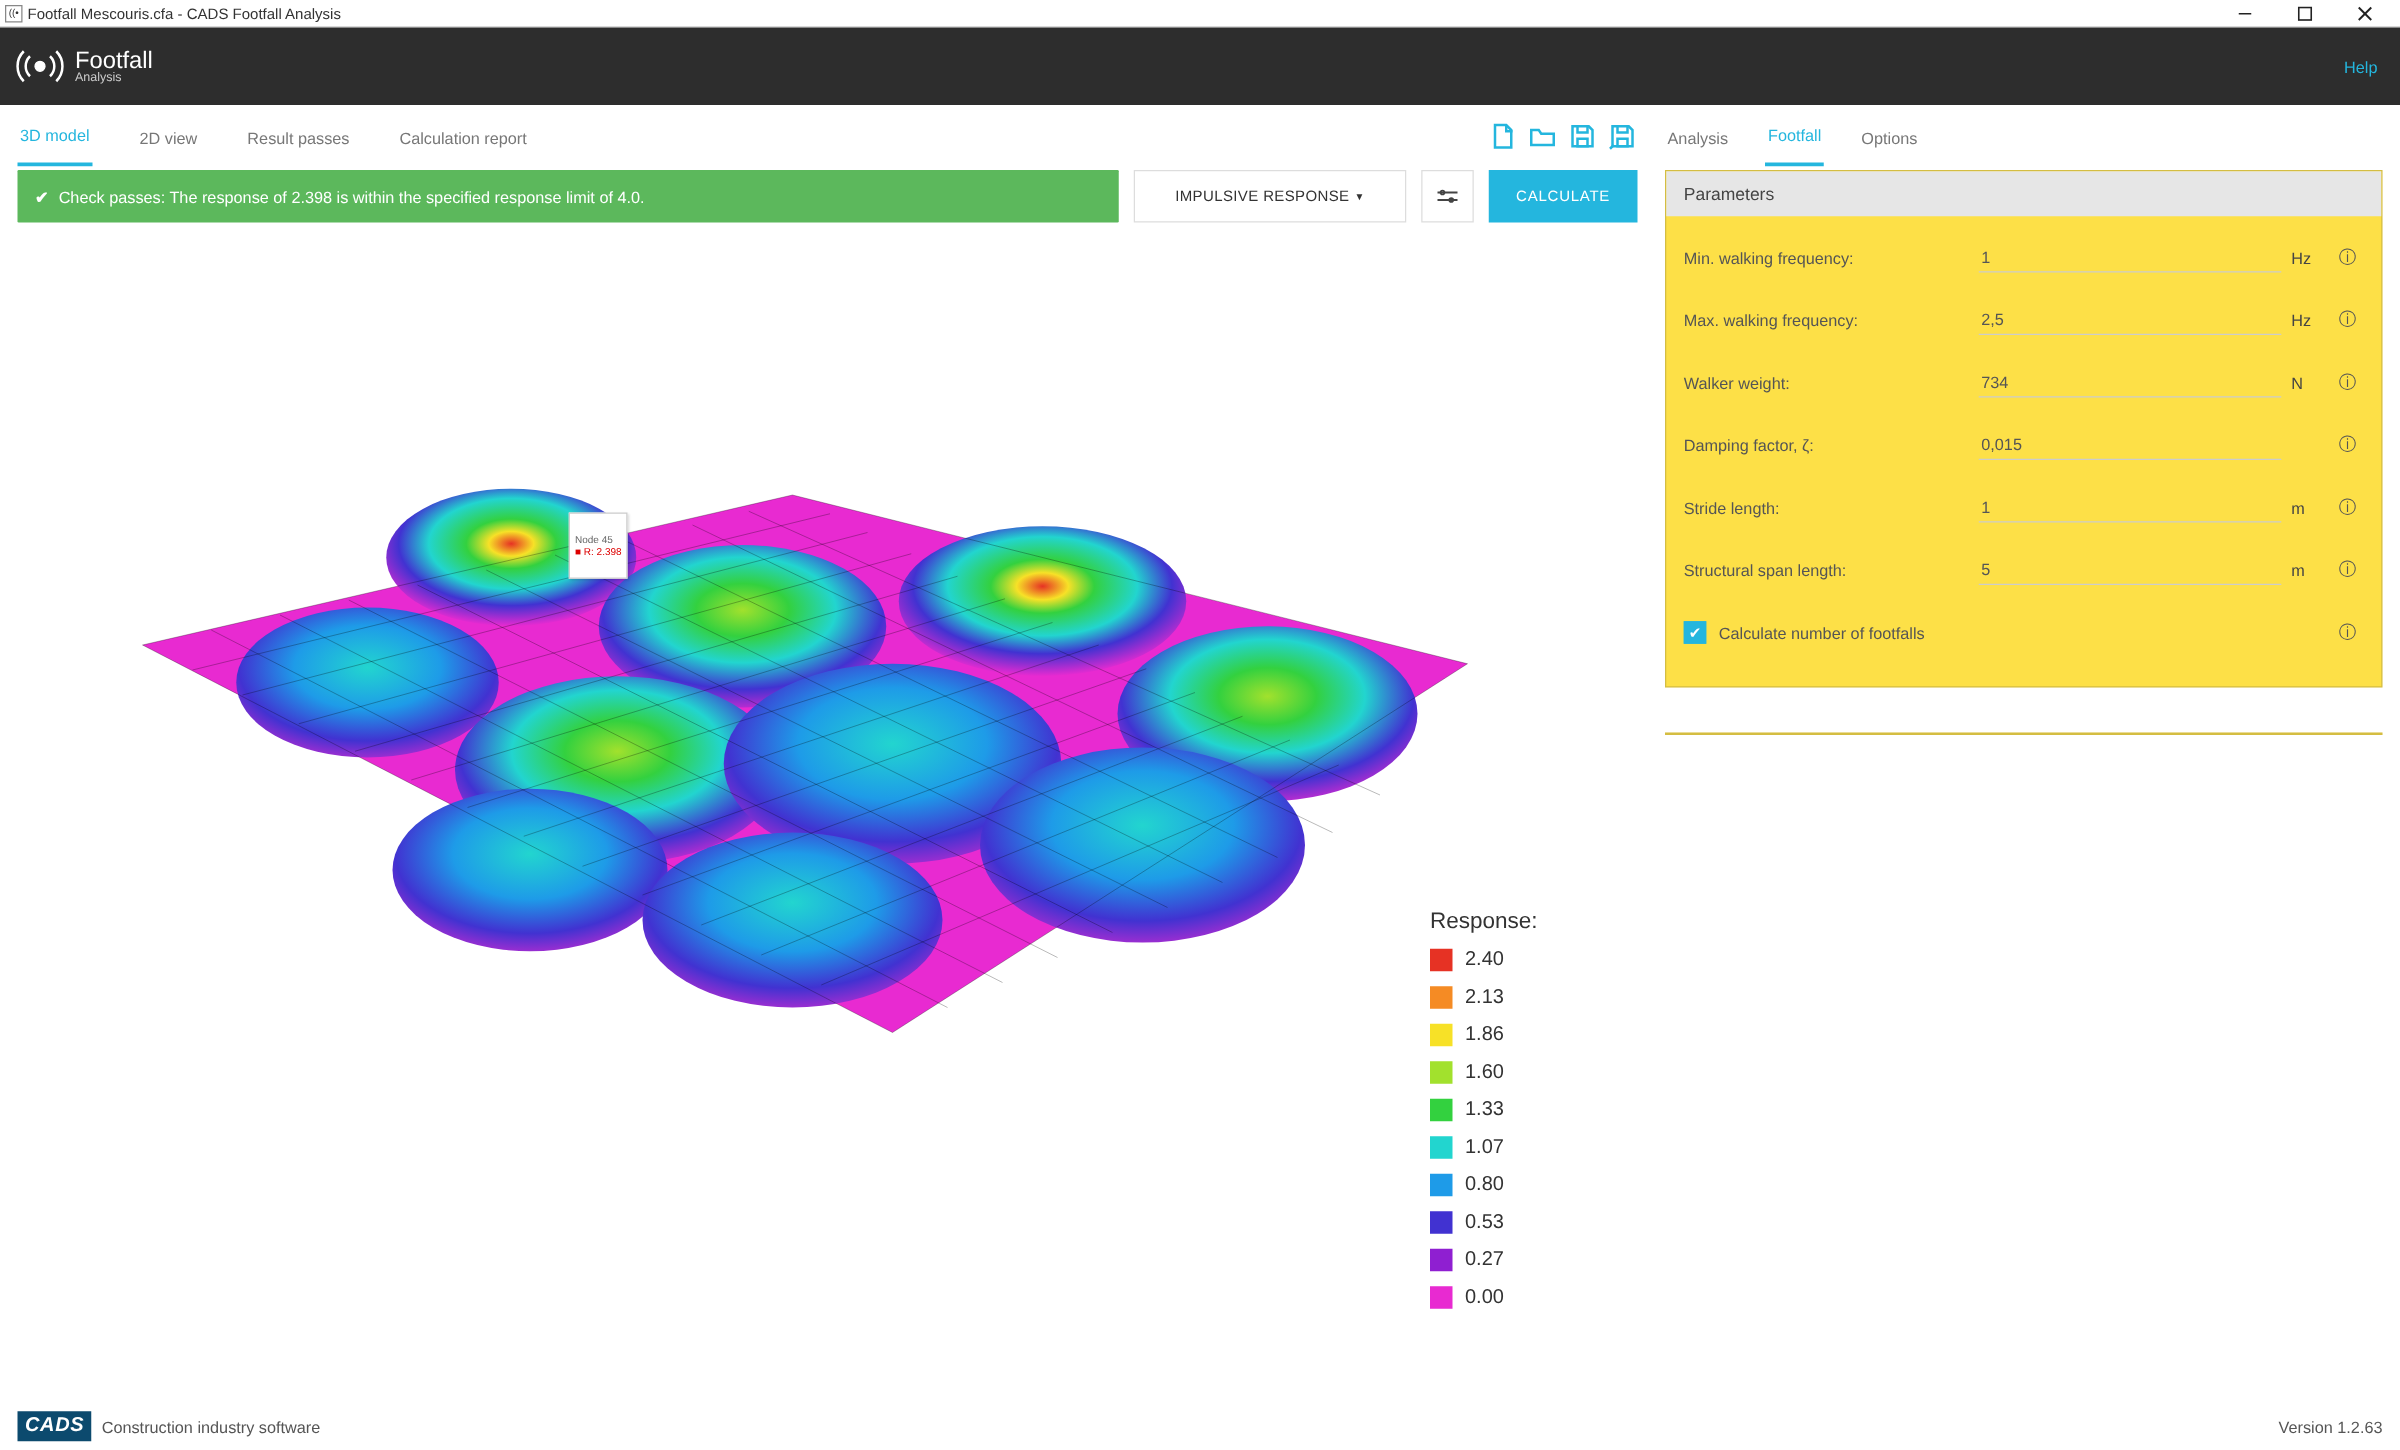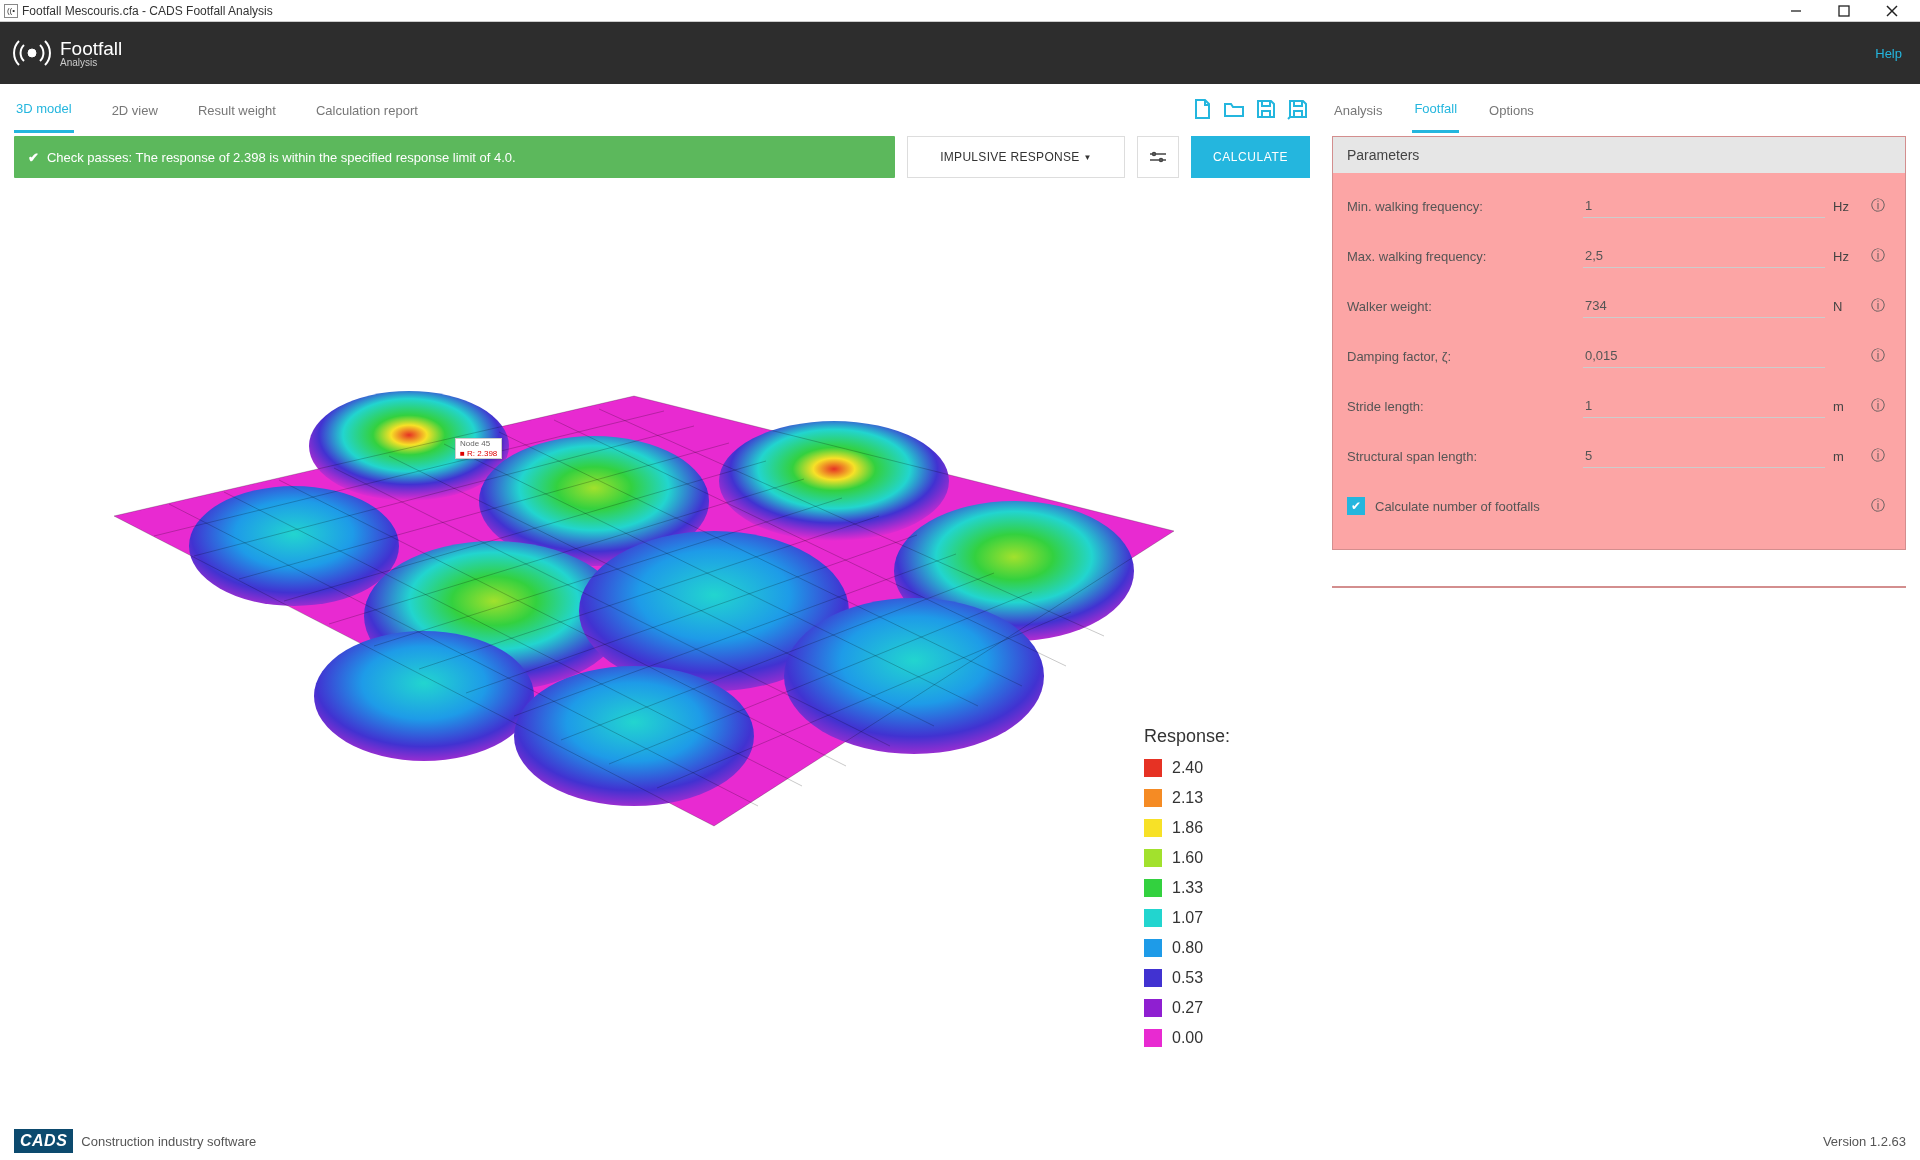--- a/index.html
+++ b/index.html
@@ -38,33 +38,33 @@
 .status { flex:1; background:#5cb85c; color:#fff; display:flex; align-items:center; padding:0 14px; font-size:13px; border-radius:1px; }
 .status .check { margin-right:8px; font-weight:bold; }
 .dropdown { width:218px; border:1px solid #ddd; background:#fff; display:flex; align-items:center; justify-content:center; font-size:12px; letter-spacing:0.3px; }
 .dropdown .caret { margin-left:4px; font-size:8px; }
 .dropdown.gear { width:42px; }
 .calc-btn { width:119px; background:#24b6de; color:#fff; font-size:12px; letter-spacing:0.6px; font-weight:500; display:flex; align-items:center; justify-content:center; }
 
 
 .viewport { flex:1; position:relative; }
 .viewport svg.mesh { position:absolute; left:60px; top:150px; width:1140px; }
-.tooltip { position:absolute; left:441px; top:252px; background:#fff; border:1px solid #ccc; box-shadow:1px 1px 2px rgba(0,0,0,.15); font-size:8px; padding:0 4px; color:#666; line-height:1.2; }
+.tooltip { position:absolute; left:441px; top:224px; background:#fff; border:1px solid #ccc; box-shadow:1px 1px 2px rgba(0,0,0,.15); font-size:8px; padding:16px 4px; color:#666; line-height:1.2; }
 .tooltip .red { color:#d00; }
 .legend { position:absolute; left:1130px; top:540px; font-size:16px; }
 .legend .title { font-size:18px; margin-bottom:6px; }
 .legend .row { display:flex; align-items:center; gap:10px; margin:12px 0; }
 .legend .sw { width:18px; height:18px; }
 
 
 .right-tabs { display:flex; align-items:center; height:52px; gap:28px; }
 .right-tabs .tab { font-size:13px; color:#777; padding:14px 2px; }
 .right-tabs .tab.active { color:#24b6de; border-bottom:3px solid #24b6de; font-weight:500; }
 
-.panel { background:#fca5a5; border:1px solid #3333; margin-bottom:36px; }
+.panel { background:#fde047; border:1px solid #3333; margin-bottom:36px; }
 .panel h3 { background:#e6e6e6; padding:10px 14px; font-size:14px; font-weight:400; color:#444; }
 .panel .body { padding:8px 14px 18px; }
 .field { display:flex; align-items:center; height:50px; font-size:13px; color:#555; }
 .field .label { width:236px; }
 .field .val { flex:1; border-bottom:1px solid #ccc; font-size:13px; padding:4px 2px; color:#555; }
 .field .val.select::after { content:""; float:right; border:5px solid transparent; border-top-color:#666; margin-top:6px; }
 .field .unit { width:40px; text-align:left; padding-left:8px; color:#444; }
 .field .info { width:26px; text-align:center; color:#555; }
 .field .info::before { content:"ⓘ"; font-size:14px; }
 .field .cb { width:18px; height:18px; border:2px solid #888; margin-right:10px; display:inline-flex; align-items:center; justify-content:center; font-size:12px; color:#fff; }
@@ -117,21 +117,21 @@
   <div class="spacer"></div>
   <div class="help">Help</div>
 </div>
 
 <div class="main">
 
   <div class="left">
     <div class="left-tabs">
       <div class="tab active">3D model</div>
       <div class="tab">2D view</div>
-      <div class="tab">Result weight</div>
+      <div class="tab">Result passes</div>
       <div class="tab">Calculation report</div>
       <div class="file-icons">
         <span><svg viewBox="0 0 24 24">
               <path d="M6 3h9l4 4v14H6z"></path>
               <path d="M15 3v5h5"></path>
             </svg></span>
         <span><svg viewBox="0 0 24 24">
               <path d="M3 7h6l2 3h10v9H3z"></path>
             </svg></span>
         <span><svg viewBox="0 0 24 24">

